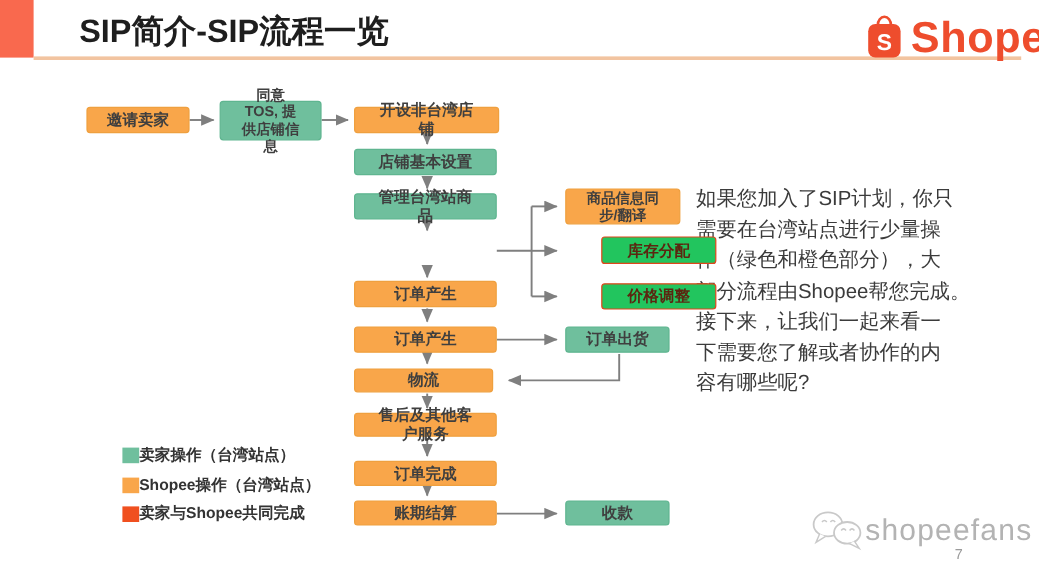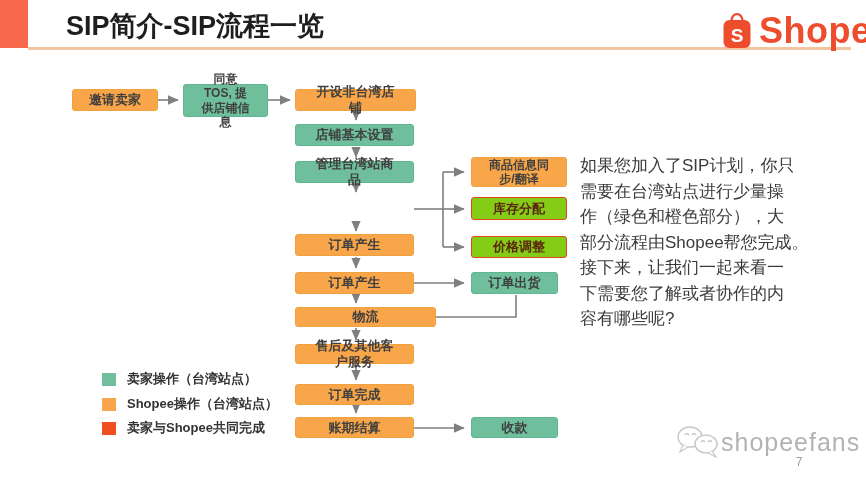--- a/index.html
+++ b/index.html
@@ -12,27 +12,27 @@
   .hdr-line{position:absolute;left:28px;top:47px;width:823px;height:3px;background:#F2C4A0;}
   .logo{position:absolute;left:722px;top:10px;display:flex;align-items:center;gap:7px;}
   .logo-text{font-size:36px;font-weight:bold;color:#EE4D2D;letter-spacing:.5px;}
 
   
   .node{position:absolute;display:flex;align-items:center;justify-content:center;text-align:center;
         font-size:13px;color:#3F3F3F;border-radius:3px;border:1px solid;line-height:1.2;
         box-sizing:border-box;z-index:2;padding:1px 16px;font-weight:bold;}
   .t-orange{background:#F9A64A;border-color:#EFA03F;}
   .t-green{background:#6FBF9D;border-color:#5FB590;}
-  .t-red{background:#84cc16;border-color:#E0461B;color:#5B2610;}
+  .t-red{background:#22c55e;border-color:#E0461B;color:#5B2610;margin-left:30px;}
   .small{font-size:12px;}
 
   svg.connectors{position:absolute;left:0;top:0;z-index:1;}
 
   
-  .legend-item{position:absolute;display:flex;align-items:center;gap:11px;height:14px;}
+  .legend-item{position:absolute;display:flex;align-items:center;height:14px;}
   .legend-sq{width:14px;height:13px;flex:none;}
   .sq-green{background:#6FBF9D;}
   .sq-orange{background:#F9A64A;}
   .sq-red{background:#F0501F;}
   .legend-label{font-size:13px;font-weight:bold;color:#333;white-space:nowrap;}
 
   
   .note{position:absolute;left:580px;top:153px;width:252px;font-size:17px;line-height:25.5px;
         color:#3B3B3B;white-space:pre-line;}
 
@@ -87,21 +87,21 @@
     </g>
   </svg>
 
   <div class="node t-orange" style="left:72px;top:89px;width:86px;height:22px">邀请卖家</div>
   <div class="node t-green small" style="left:183px;top:84px;width:85px;height:33px">同意 TOS, 提供店铺信息</div>
   <div class="node t-orange" style="left:295px;top:89px;width:121px;height:22px">开设非台湾店铺</div>
   <div class="node t-green" style="left:295px;top:124px;width:119px;height:22px">店铺基本设置</div>
   <div class="node t-green" style="left:295px;top:161px;width:119px;height:22px">管理台湾站商品</div>
   <div class="node t-orange" style="left:295px;top:234px;width:119px;height:22px">订单产生</div>
   <div class="node t-orange" style="left:295px;top:272px;width:119px;height:22px">订单产生</div>
-  <div class="node t-orange" style="left:295px;top:307px;width:141px;height:20px">物流</div>
+  <div class="node t-orange" style="left:295px;top:307px;width:116px;height:20px">物流</div>
   <div class="node t-orange" style="left:295px;top:344px;width:119px;height:20px">售后及其他客户服务</div>
   <div class="node t-orange" style="left:295px;top:384px;width:119px;height:21px">订单完成</div>
   <div class="node t-orange" style="left:295px;top:417px;width:119px;height:21px">账期结算</div>
   <div class="node t-orange small" style="left:471px;top:157px;width:96px;height:30px">商品信息同步/翻译</div>
   <div class="node t-red" style="left:471px;top:197px;width:96px;height:23px">库存分配</div>
   <div class="node t-red" style="left:471px;top:236px;width:96px;height:22px">价格调整</div>
   <div class="node t-green" style="left:471px;top:272px;width:87px;height:22px">订单出货</div>
   <div class="node t-green" style="left:471px;top:417px;width:87px;height:21px">收款</div>
 
   <div class="legend-item" style="left:102px;top:372px">

